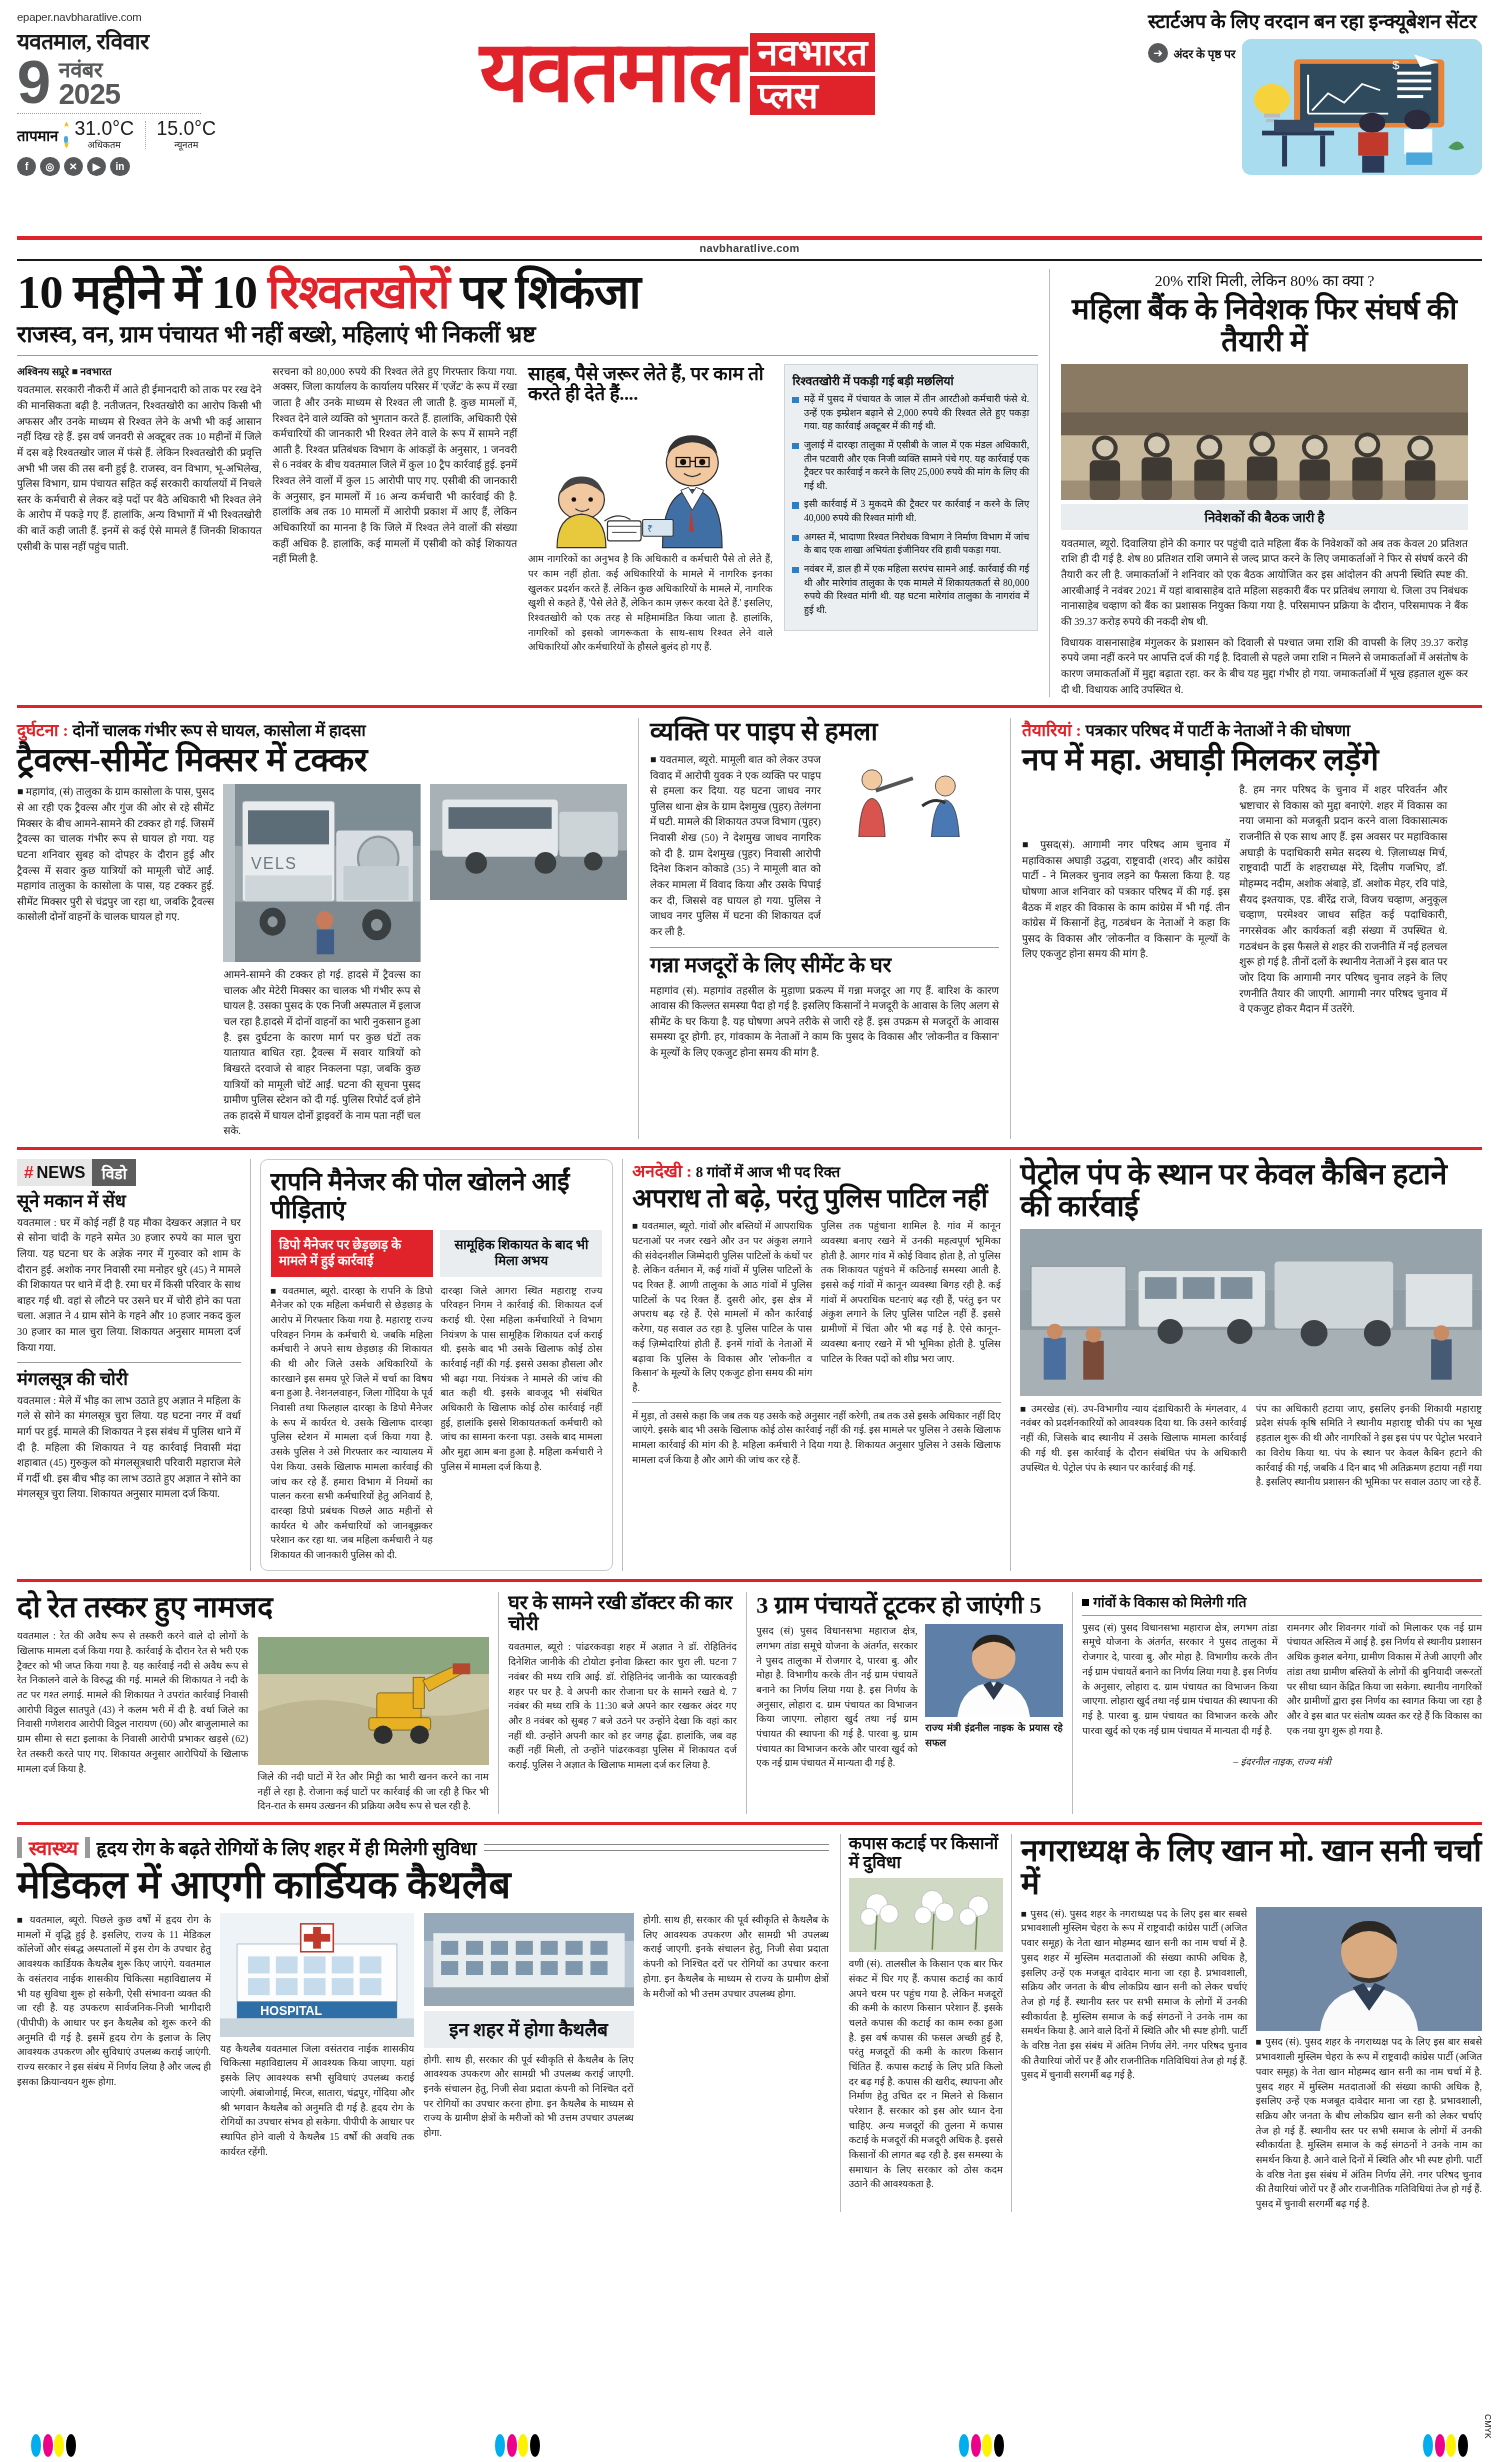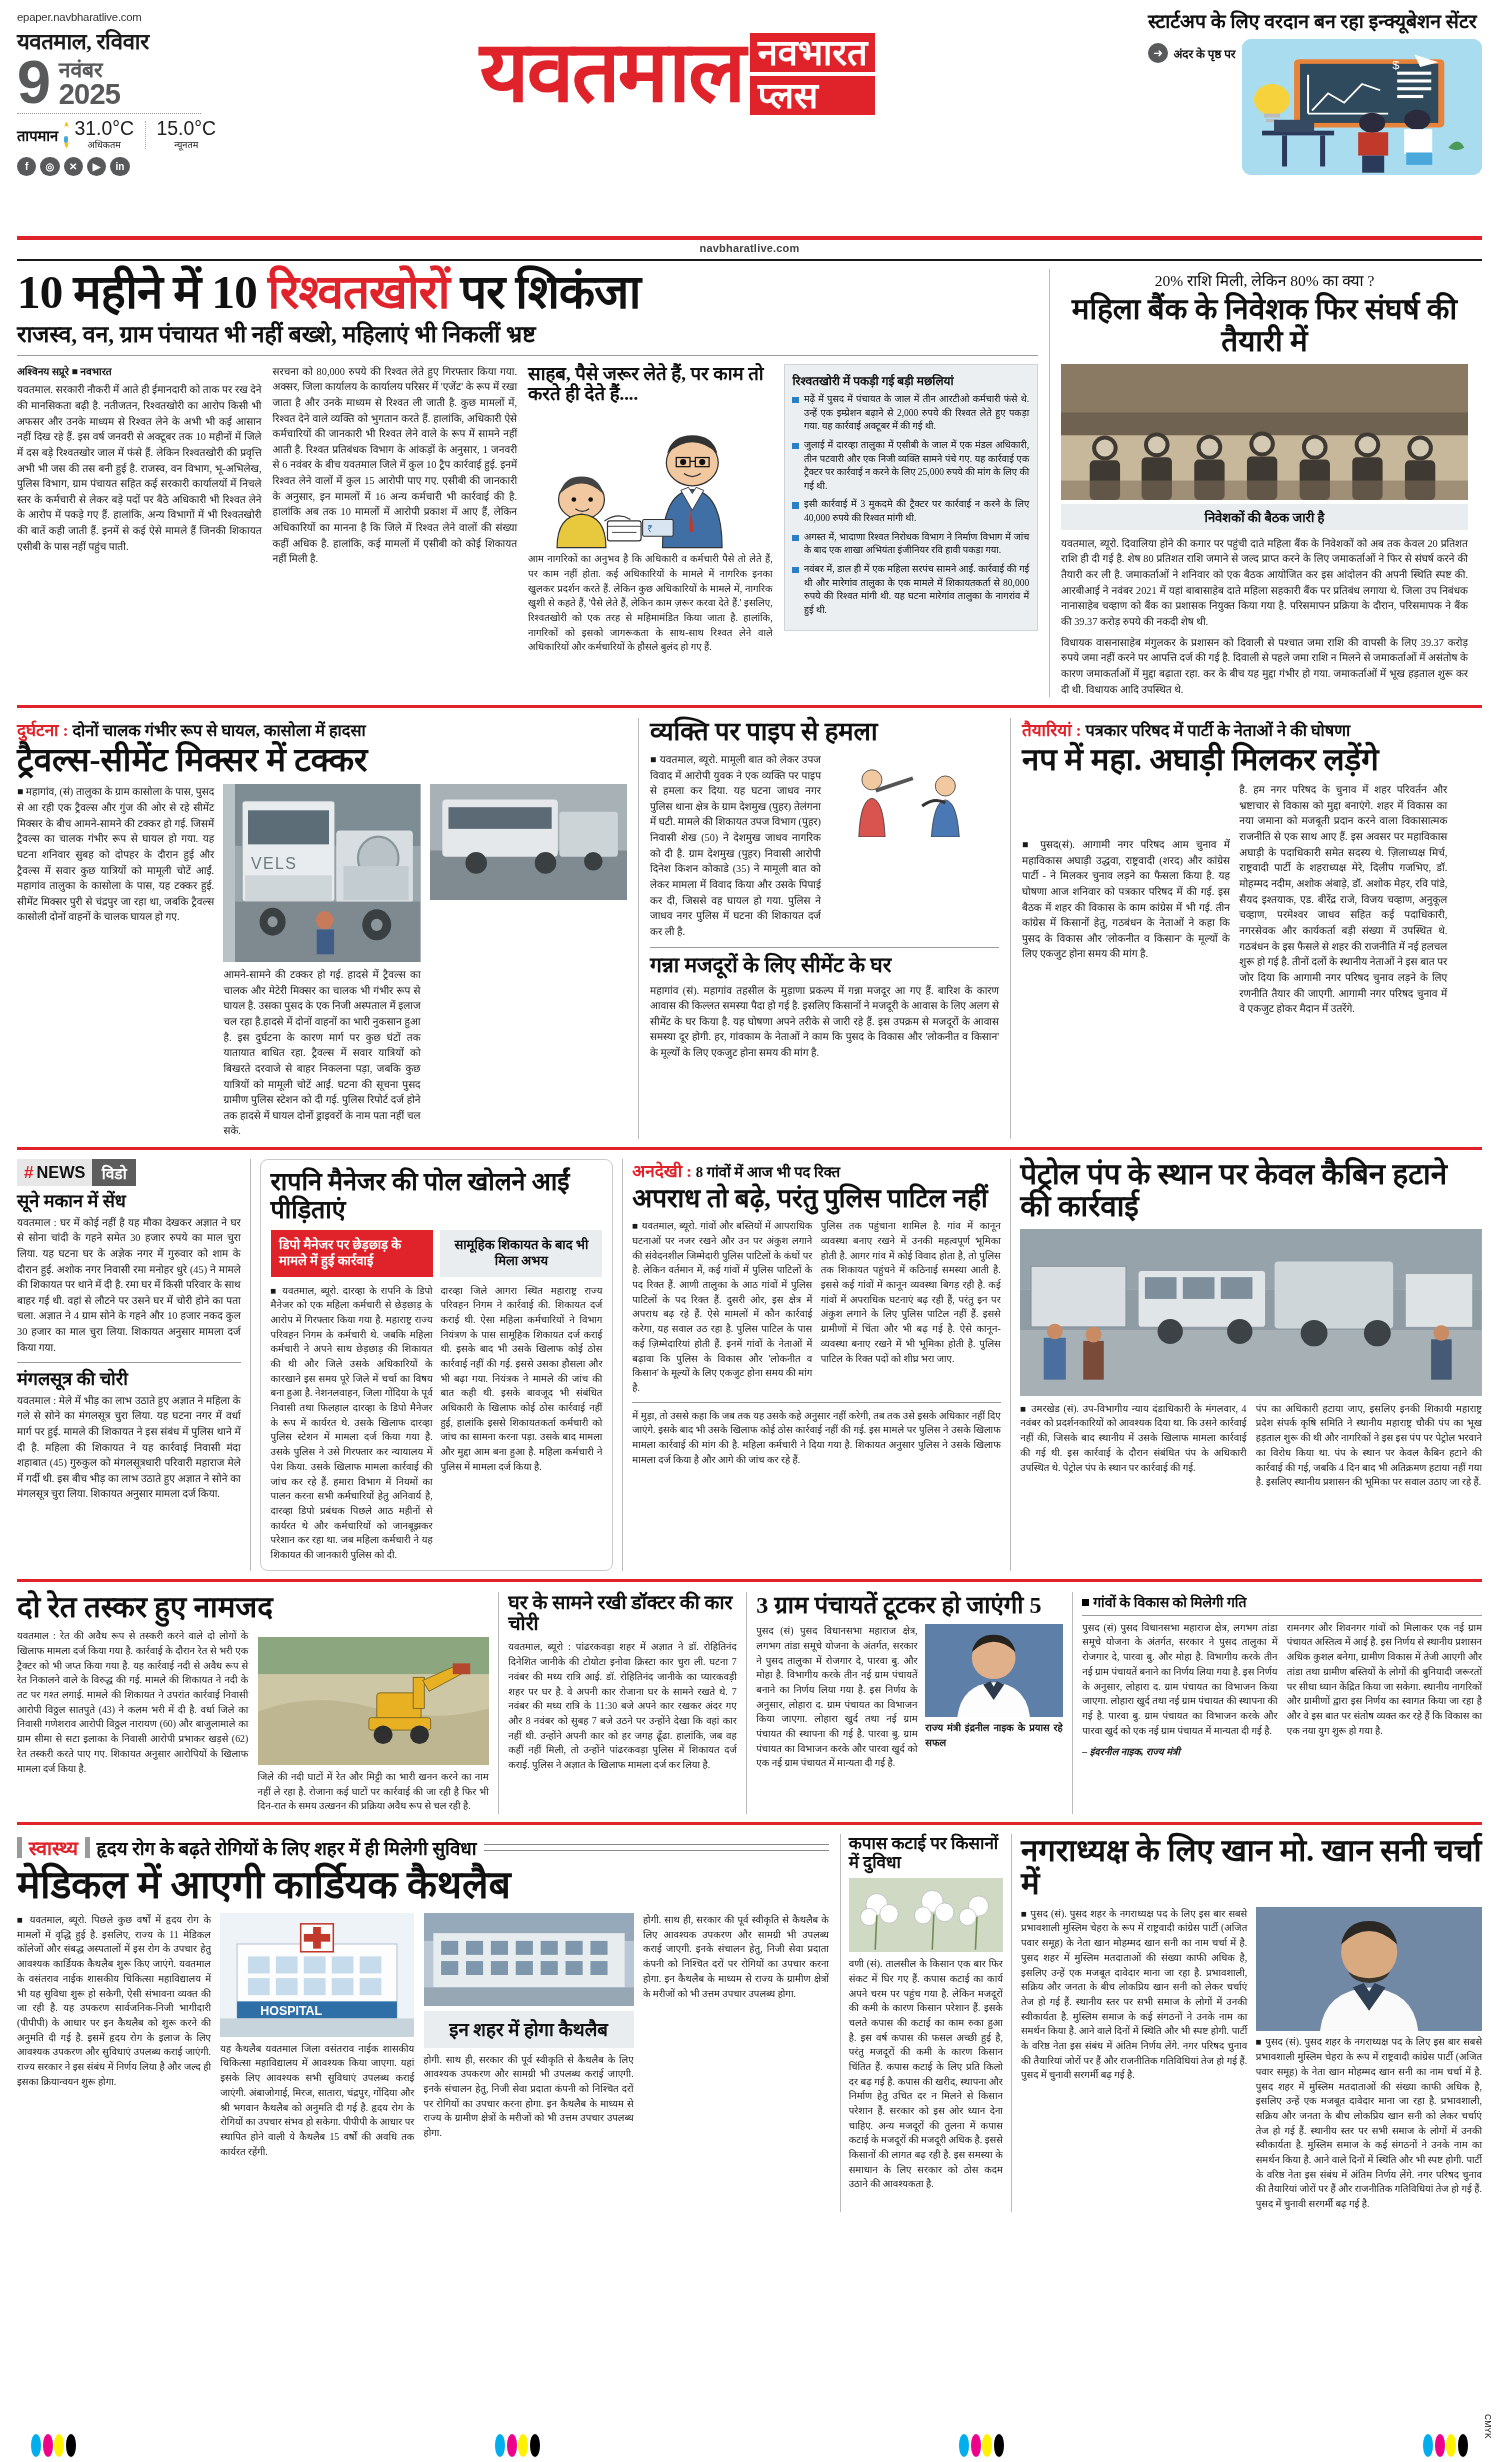--- a/index.html
+++ b/index.html
@@ -610,21 +610,21 @@
       </div>
       <div class="rule-thin" style="margin:4.7px 0;"></div>
       <div style="display:flex;gap:9.3px;">
         <div style="width:50%;">
             <div class="body-txt sm">पुसद (सं) पुसद विधानसभा महाराज क्षेत्र, लगभग तांडा समूचे योजना के अंतर्गत, सरकार ने पुसद तालुका में रोजगार दे, पारवा बु. और मोहा है. विभागीय करके तीन नई ग्राम पंचायतें बनाने का निर्णय लिया गया है. इस निर्णय के अनुसार, लोहारा द. ग्राम पंचायत का विभाजन किया जाएगा. लोहारा खुर्द तथा नई ग्राम पंचायत की स्थापना की गई है. पारवा बु. ग्राम पंचायत का विभाजन करके और पारवा खुर्द को एक नई ग्राम पंचायत में मान्यता दी गई है.</div>
           </div>
         <div style="width:50%;">
             <div class="body-txt sm">रामनगर और शिवनगर गांवों को मिलाकर एक नई ग्राम पंचायत अस्तित्व में आई है. इस निर्णय से स्थानीय प्रशासन अधिक कुशल बनेगा, ग्रामीण विकास में तेजी आएगी और तांडा तथा ग्रामीण बस्तियों के लोगों की बुनियादी जरूरतों पर सीधा ध्यान केंद्रित किया जा सकेगा. स्थानीय नागरिकों और ग्रामीणों द्वारा इस निर्णय का स्वागत किया जा रहा है और वे इस बात पर संतोष व्यक्त कर रहे हैं कि विकास का एक नया युग शुरू हो गया है.</div>
           </div>
       </div>
-      <div class="body-txt sm" style="margin-top:7px;text-align:left;font-style:italic;font-weight:bold;">– इंदरनील नाइक, राज्य मंत्री</div>
+      <div class="body-txt sm" style="margin-top:17px;text-align:center;font-style:italic;font-weight:normal;">– इंदरनील नाइक, राज्य मंत्री</div>
     </div>
   </div>
 
   <div class="rule-red" style="margin-top:7.8px;"></div>
 
   <div class="band5">
 
     <div class="b5-l">
       <div class="sect-tag">
         <div class="bar"></div>

